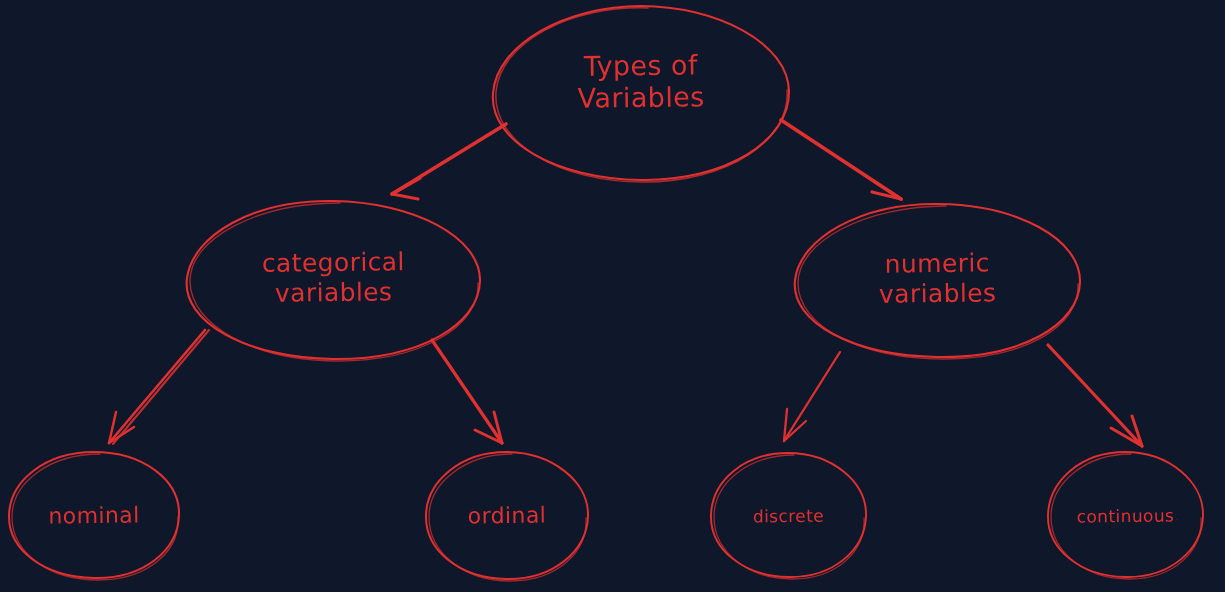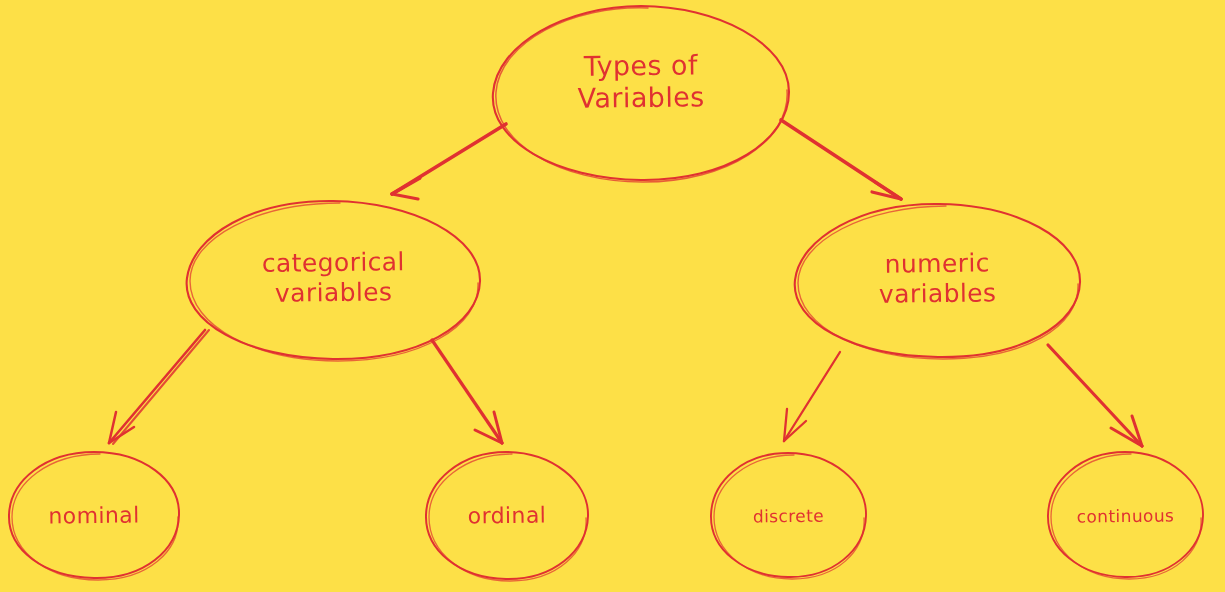--- a/index.html
+++ b/index.html
@@ -10,21 +10,21 @@
   body {
     width: 1225px;
     height: 592px;
     overflow: hidden;
     font-family: "DejaVu Sans", sans-serif;
   }
   #diagram-root {
     position: relative;
     width: 1225px;
     height: 592px;
-    background: #fde047;
+    background: #0f172a;
   }
   svg#sketch {
     position: absolute;
     top: 0;
     left: 0;
     width: 1225px;
     height: 592px;
     display: block;
   }
   .node-label {

